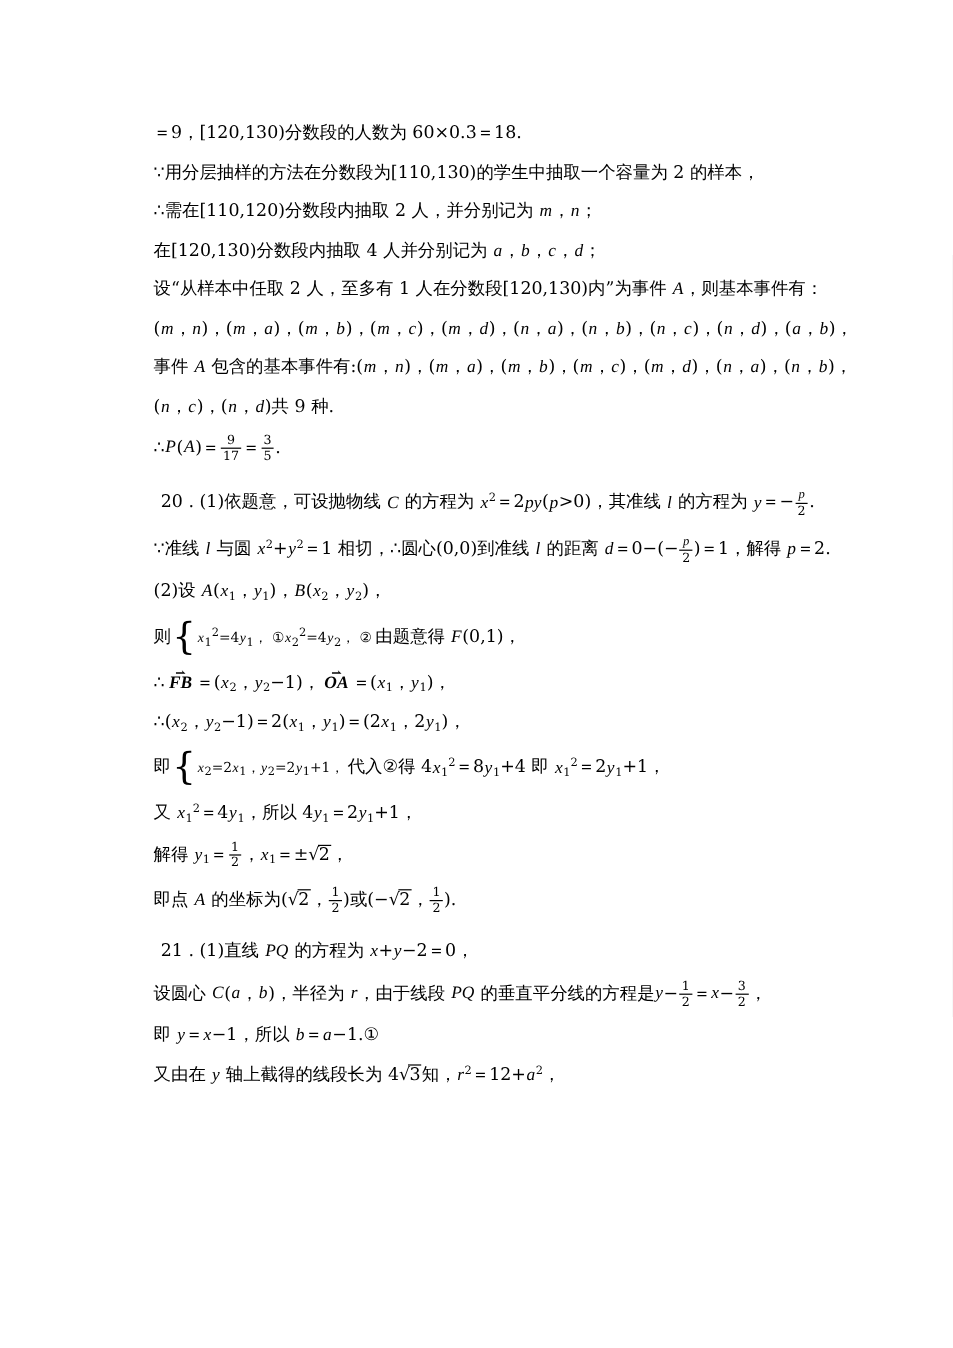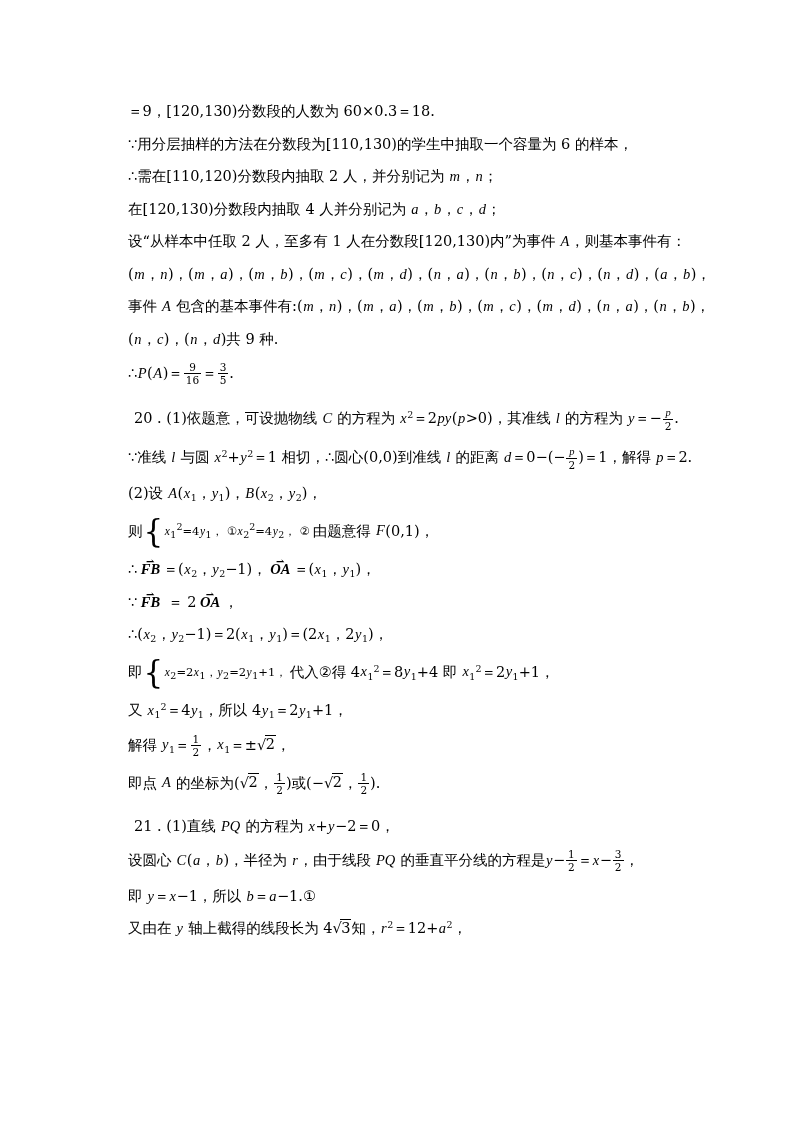--- a/index.html
+++ b/index.html
@@ -31,30 +31,30 @@
   .sysrows{display:inline-flex;flex-direction:row;row-gap:2px;
            font-size:11.5px;line-height:1.25;}
   .sysrow{white-space:nowrap;}
 </style>
 </head>
 <body>
 
 <div class="page">
   <div class="doc">
       <div class="p ">＝9，[120,130)分数段的人数为 60×0.3＝18.</div>
-      <div class="p ">∵用分层抽样的方法在分数段为[110,130)的学生中抽取一个容量为 6 的样本，</div>
+      <div class="p ">∵用分层抽样的方法在分数段为[110,130)的学生中抽取一个容量为 2 的样本，</div>
       <div class="p ">∴需在[110,120)分数段内抽取 2 人，并分别记为 <i>m</i>，<i>n</i>；</div>
       <div class="p ">在[120,130)分数段内抽取 4 人并分别记为 <i>a</i>，<i>b</i>，<i>c</i>，<i>d</i>；</div>
       <div class="p ">设“从样本中任取 2 人，至多有 1 人在分数段[120,130)内”为事件 <i>A</i>，则基本事件有：</div>
       <div class="p ">(<i>m</i>，<i>n</i>)，(<i>m</i>，<i>a</i>)，(<i>m</i>，<i>b</i>)，(<i>m</i>，<i>c</i>)，(<i>m</i>，<i>d</i>)，(<i>n</i>，<i>a</i>)，(<i>n</i>，<i>b</i>)，(<i>n</i>，<i>c</i>)，(<i>n</i>，<i>d</i>)，(<i>a</i>，<i>b</i>)，</div>
       <div class="p ">事件 <i>A</i> 包含的基本事件有:(<i>m</i>，<i>n</i>)，(<i>m</i>，<i>a</i>)，(<i>m</i>，<i>b</i>)，(<i>m</i>，<i>c</i>)，(<i>m</i>，<i>d</i>)，(<i>n</i>，<i>a</i>)，(<i>n</i>，<i>b</i>)，</div>
       <div class="p ">(<i>n</i>，<i>c</i>)，(<i>n</i>，<i>d</i>)共 9 种.</div>
       <div class="p ">∴<i>P</i>(<i>A</i>)＝<span class="frac">
           <span class="num">9</span>
-          <span class="den">16</span>
+          <span class="den">17</span>
         </span>＝<span class="frac">
           <span class="num">3</span>
           <span class="den">5</span>
         </span>.</div>
       <div class="p q mt-lg">20 . (1)依题意，可设抛物线 <i>C</i> 的方程为 <i>x</i><sup>2</sup>＝2<i>py</i>(<i>p</i>&gt;0)，其准线 <i>l</i> 的方程为 <i>y</i>＝−<span class="frac">
           <span class="num"><i>p</i></span>
           <span class="den">2</span>
         </span>.</div>
       <div class="p ">∵准线 <i>l</i> 与圆 <i>x</i><sup>2</sup>+<i>y</i><sup>2</sup>＝1 相切，∴圆心(0,0)到准线 <i>l</i> 的距离 <i>d</i>＝0−(−<span class="frac">
           <span class="num"><i>p</i></span>
@@ -62,21 +62,20 @@
         </span>)＝1，解得 <i>p</i>＝2.</div>
       <div class="p ">(2)设 <i>A</i>(<i>x</i><sub>1</sub>，<i>y</i><sub>1</sub>)，<i>B</i>(<i>x</i><sub>2</sub>，<i>y</i><sub>2</sub>)，</div>
       <div class="p ">则<span class="sys">
           <span class="brace">{</span>
           <span class="sysrows">
             <span class="sysrow"><i>x</i><sub>1</sub><sup>2</sup>=4<i>y</i><sub>1</sub>， ①</span>
             <span class="sysrow"><i>x</i><sub>2</sub><sup>2</sup>=4<i>y</i><sub>2</sub>， ②</span>
           </span>
         </span>由题意得 <i>F</i>(0,1)，</div>
       <div class="p ">∴<span class="vec"><i>FB</i></span>＝(<i>x</i><sub>2</sub>，<i>y</i><sub>2</sub>−1)，<span class="vec"><i>OA</i></span>＝(<i>x</i><sub>1</sub>，<i>y</i><sub>1</sub>)，</div>
-      <div class="p ">∵<span class="vec"><i>FB</i></span> ＝ 2<span class="vec"><i>OA</i></span>，</div>
       <div class="p ">∴(<i>x</i><sub>2</sub>，<i>y</i><sub>2</sub>−1)＝2(<i>x</i><sub>1</sub>，<i>y</i><sub>1</sub>)＝(2<i>x</i><sub>1</sub>，2<i>y</i><sub>1</sub>)，</div>
       <div class="p ">即<span class="sys">
           <span class="brace">{</span>
           <span class="sysrows">
             <span class="sysrow"><i>x</i><sub>2</sub>=2<i>x</i><sub>1</sub>，</span>
             <span class="sysrow"><i>y</i><sub>2</sub>=2<i>y</i><sub>1</sub>+1，</span>
           </span>
         </span>代入②得 4<i>x</i><sub>1</sub><sup>2</sup>＝8<i>y</i><sub>1</sub>+4 即 <i>x</i><sub>1</sub><sup>2</sup>＝2<i>y</i><sub>1</sub>+1，</div>
       <div class="p ">又 <i>x</i><sub>1</sub><sup>2</sup>＝4<i>y</i><sub>1</sub>，所以 4<i>y</i><sub>1</sub>＝2<i>y</i><sub>1</sub>+1，</div>
       <div class="p ">解得 <i>y</i><sub>1</sub>＝<span class="frac">

